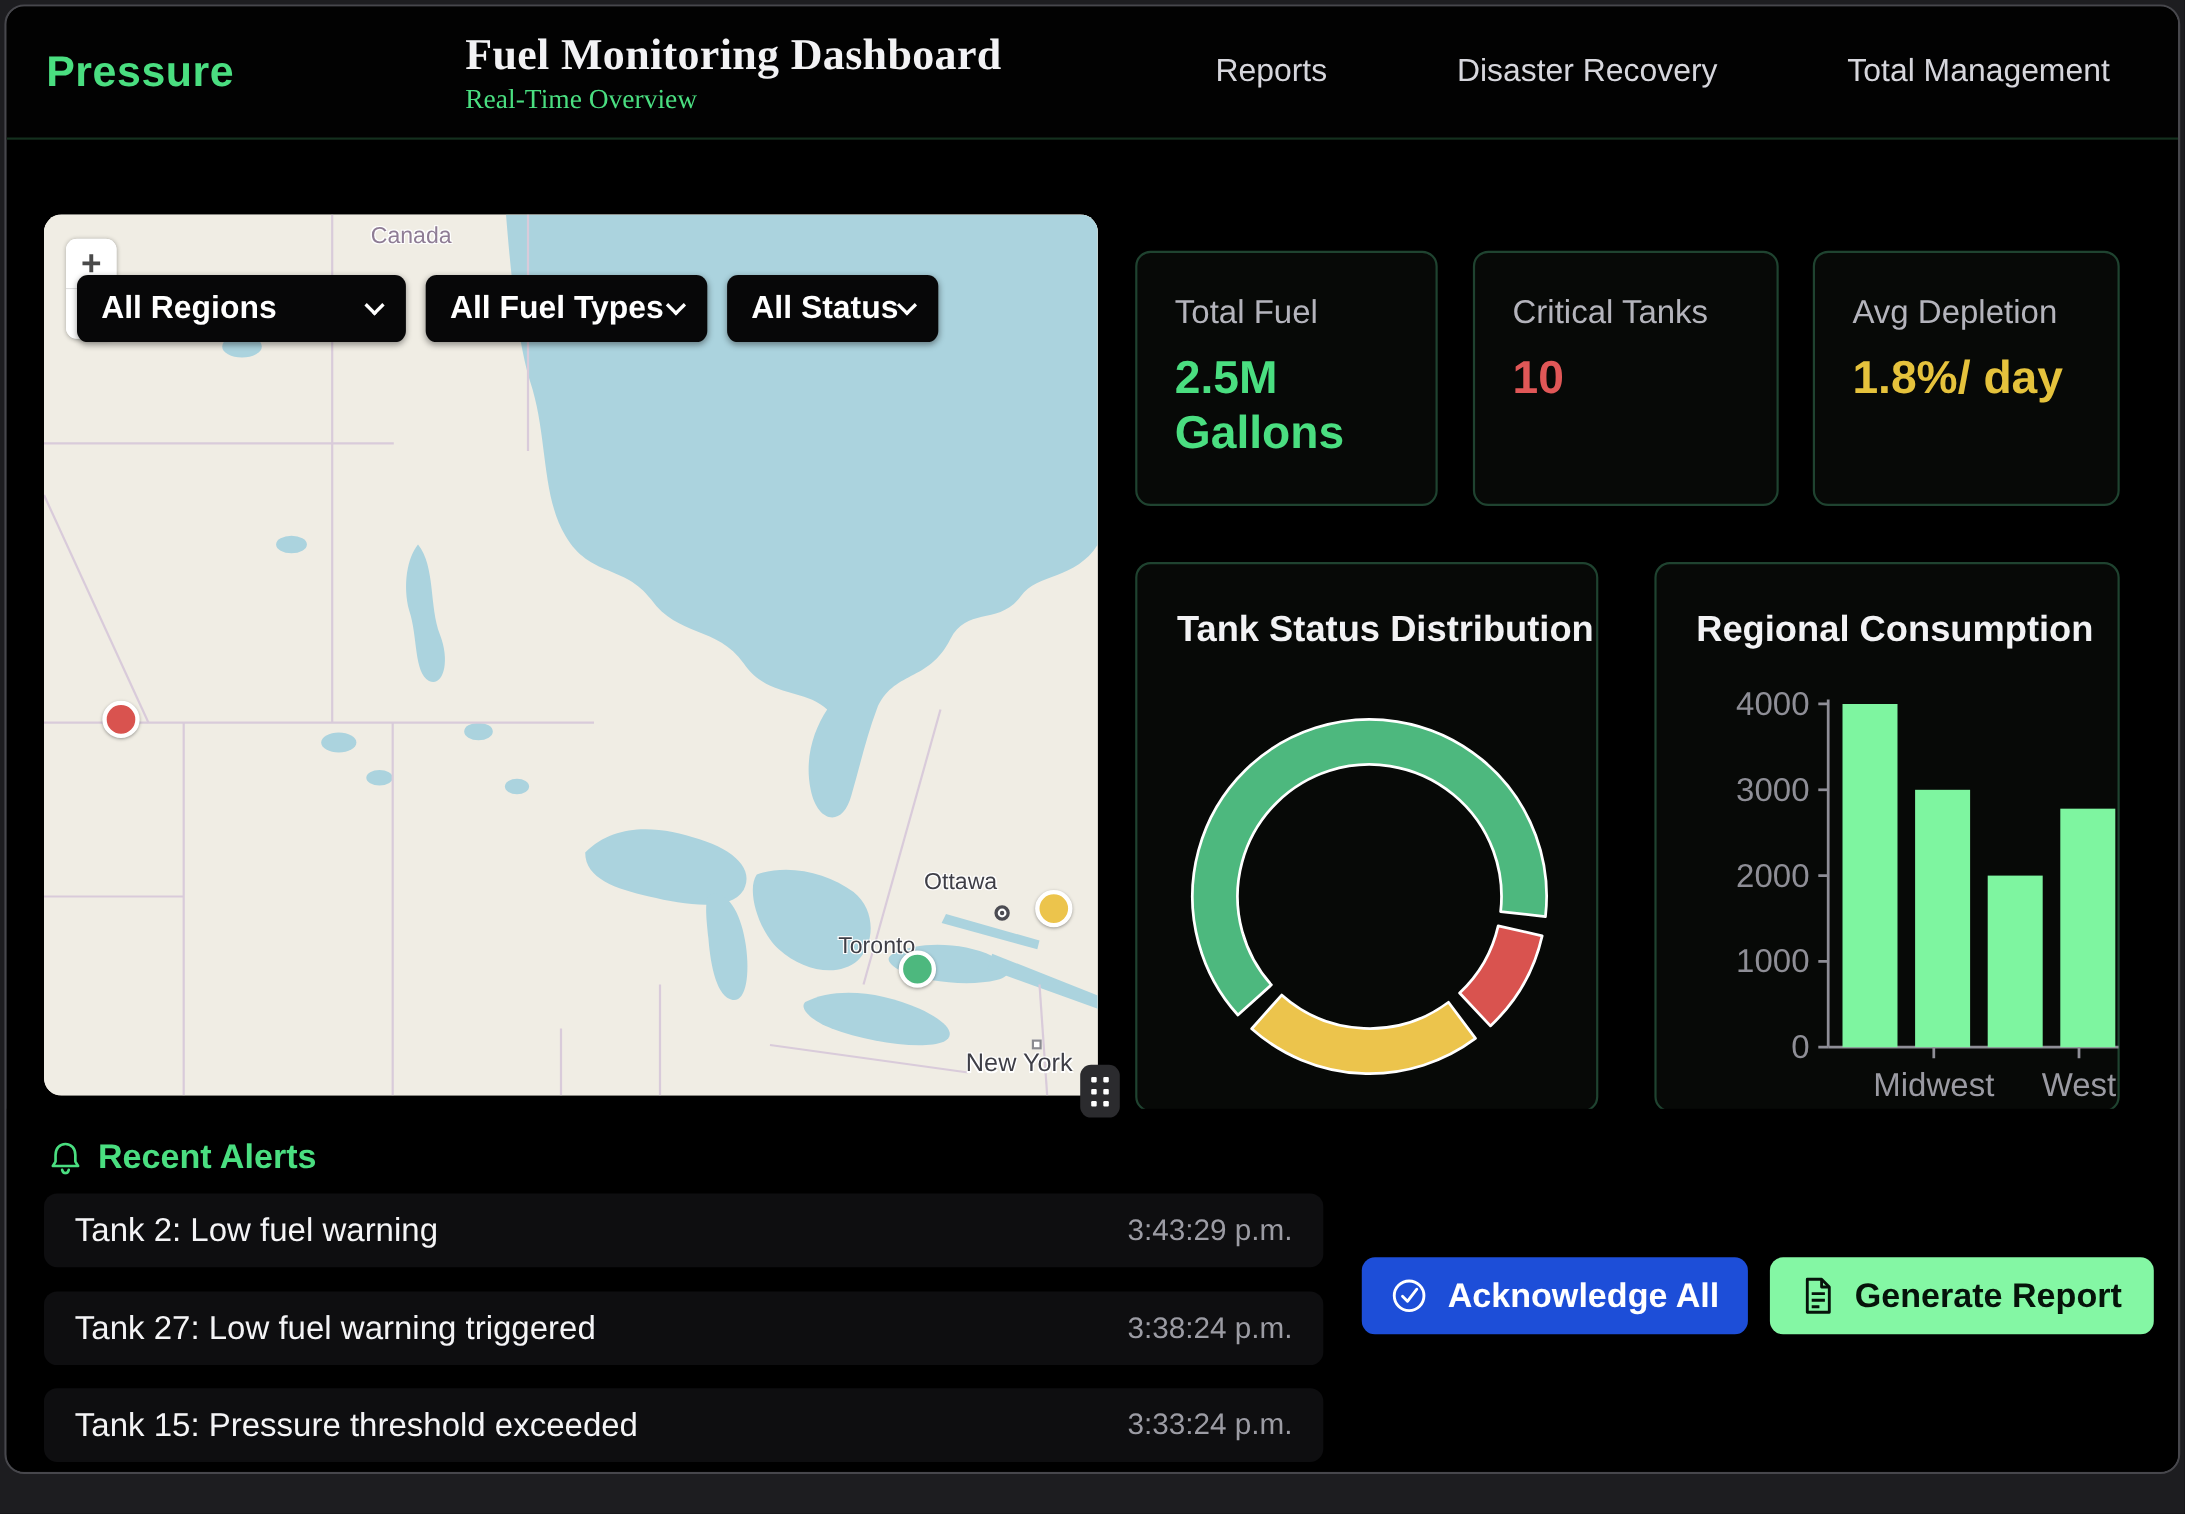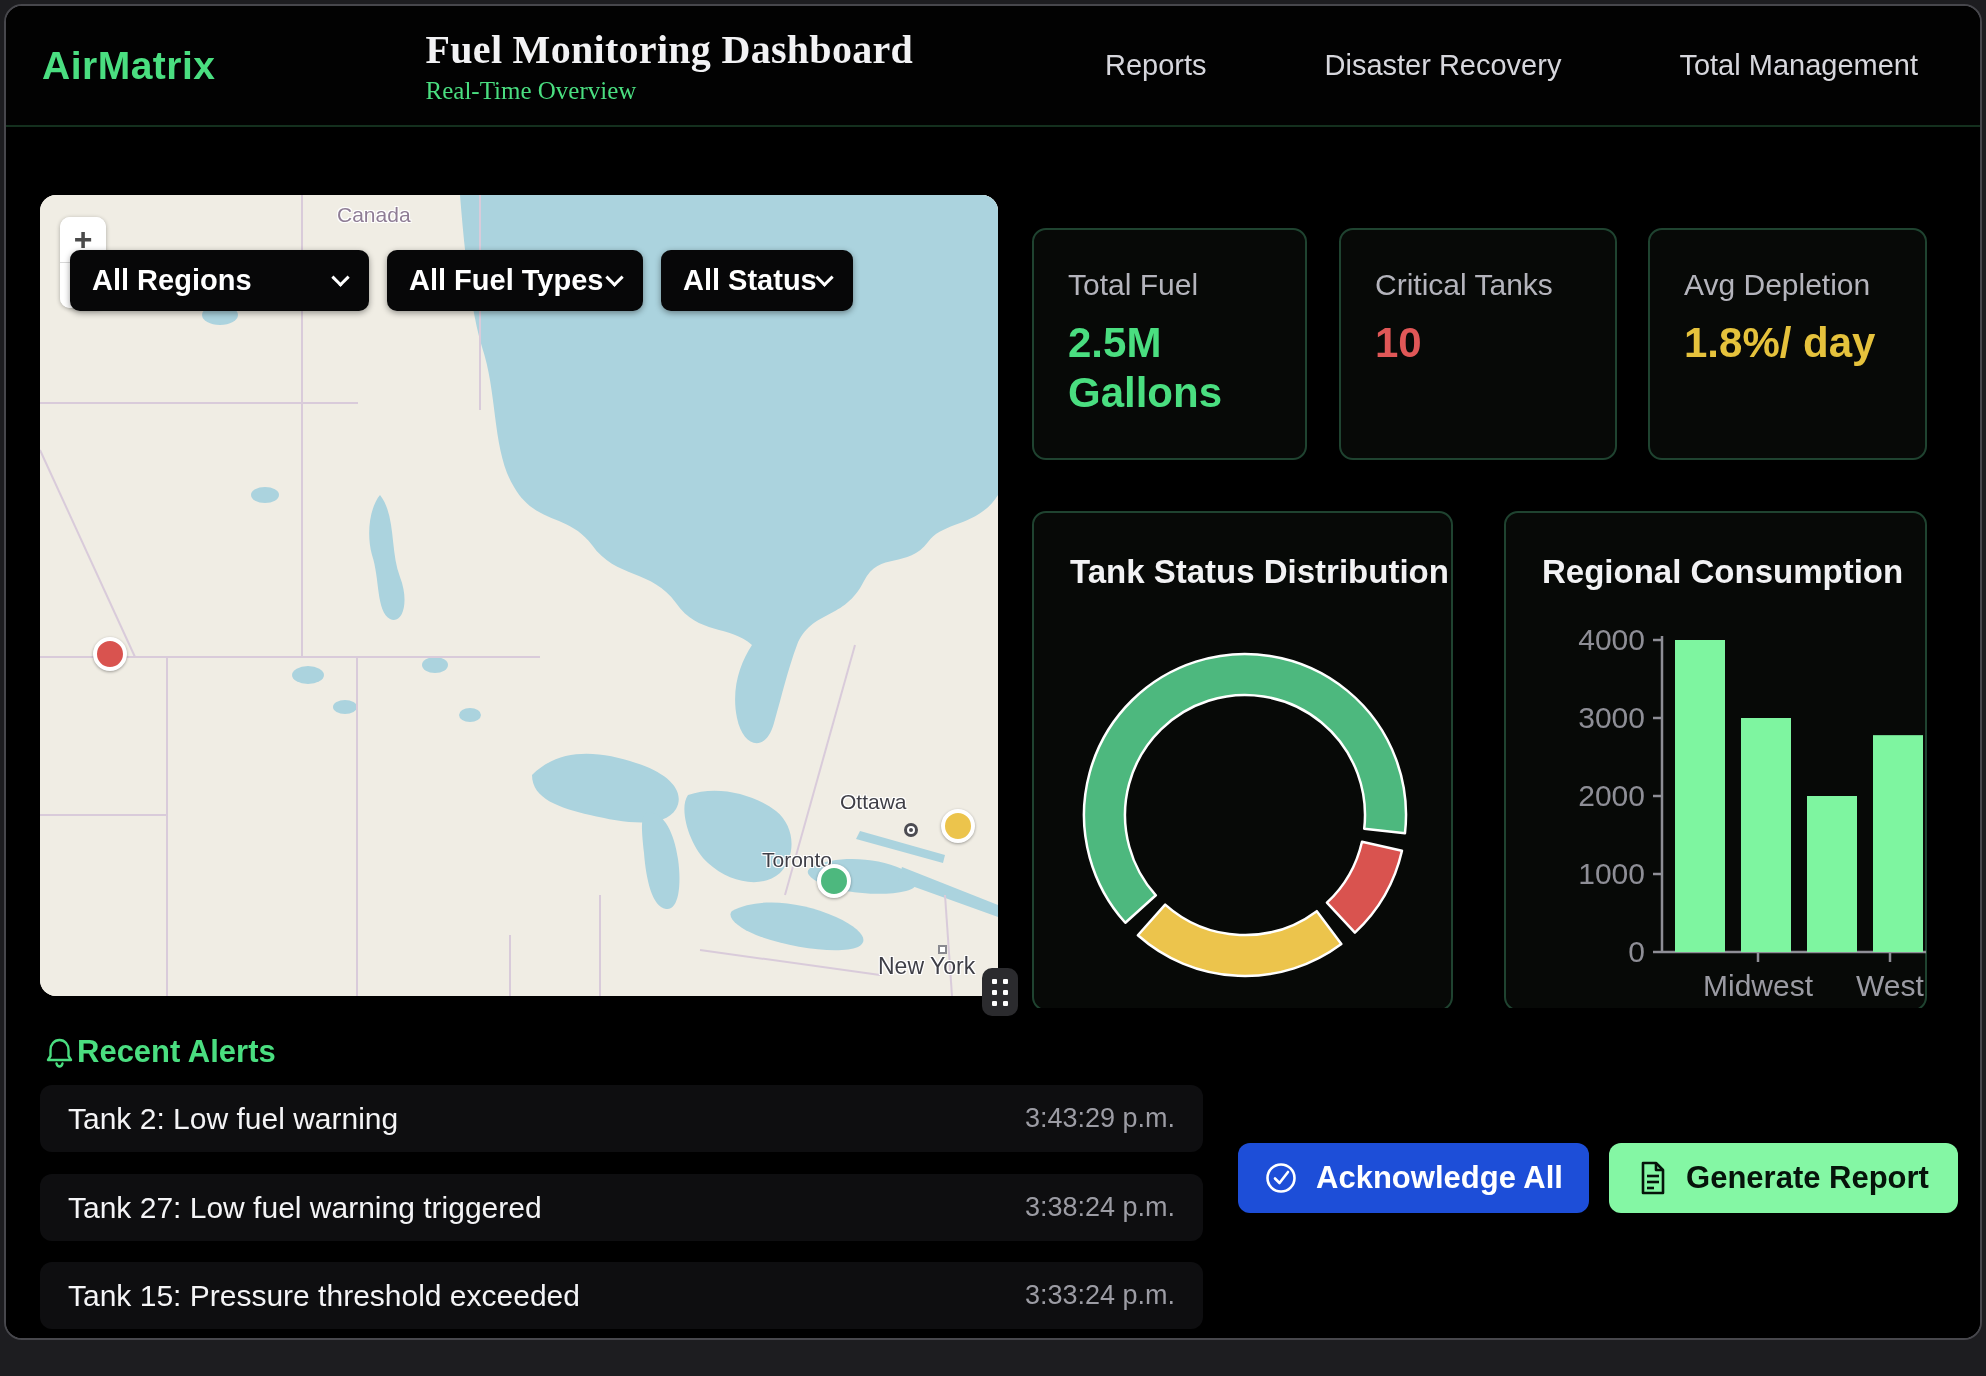--- a/index.html
+++ b/index.html
@@ -53,41 +53,41 @@
   .stat-label { font-size:30px; color:#b4b4bc; }
   .stat-value { font-size:42px; font-weight:bold; margin-top:16px; line-height:1.18; width:200px; }
 
   
   .chart-card { position:absolute; top:505px; height:500px; background:#070907; border:2px solid #1f4330;
                 border-radius:14px; }
   .chart-title { position:absolute; left:36px; top:40px; font-size:33px; font-weight:bold; color:#f2f2f4; }
 
   
   .alerts-section { position:absolute; left:0; top:1002px; width:100%; height:334px; background:#000; }
-  .alerts-heading { position:absolute; left:40px; top:26px; display:flex; align-items:center; gap:4px;justify-content:space-between; }
+  .alerts-heading { position:absolute; left:40px; top:26px; display:flex; align-items:center; gap:16px;justify-content:space-between; }
   .alerts-heading-text { font-size:31px; font-weight:bold; }
   .alert-row { position:absolute; left:34px; width:1163px; height:67px; background:#0e0e10; border-radius:12px;
                display:flex; align-items:center; padding:0 28px; cursor:pointer; }
   .alert-msg { font-size:30px; color:#f4f4f6; }
   .alert-time { margin-left:auto; font-size:27px; color:#9c9ca4; }
 
   
   .btn { position:absolute; top:135px; height:70px; border:none; border-radius:12px; display:flex;
          align-items:center; justify-content:center; gap:18px; font-family:"Liberation Sans",sans-serif;
          font-size:31px; font-weight:bold; cursor:pointer; }
   .btn-ack { left:1232px; width:351px; color:#fff; }
   .btn-gen { left:1603px; width:349px; color:#06130a; }
 </style>
 </head>
 <body>
 
 <div class="app">
 
   <div class="header">
-    <div class="logo" style="color: rgb(74, 222, 128);">AirMatrix</div>
+    <div class="logo" style="color: rgb(74, 222, 128);">Pressure</div>
     <div class="title-block">
       <div class="page-title">Fuel Monitoring Dashboard</div>
       <div class="page-subtitle" style="color: rgb(74, 222, 128);">Real-Time Overview</div>
     </div>
     <div class="nav" id="nav">
         <div class="nav-item">Reports</div>
         <div class="nav-item">Disaster Recovery</div>
         <div class="nav-item">Total Management</div>
       </div>
   </div>

